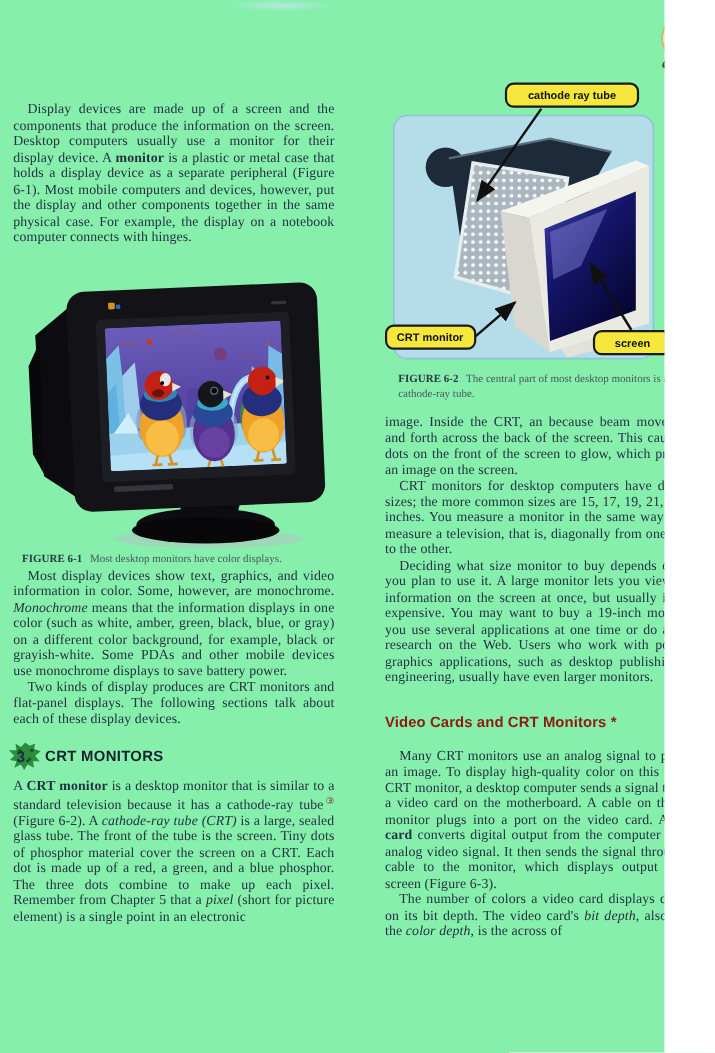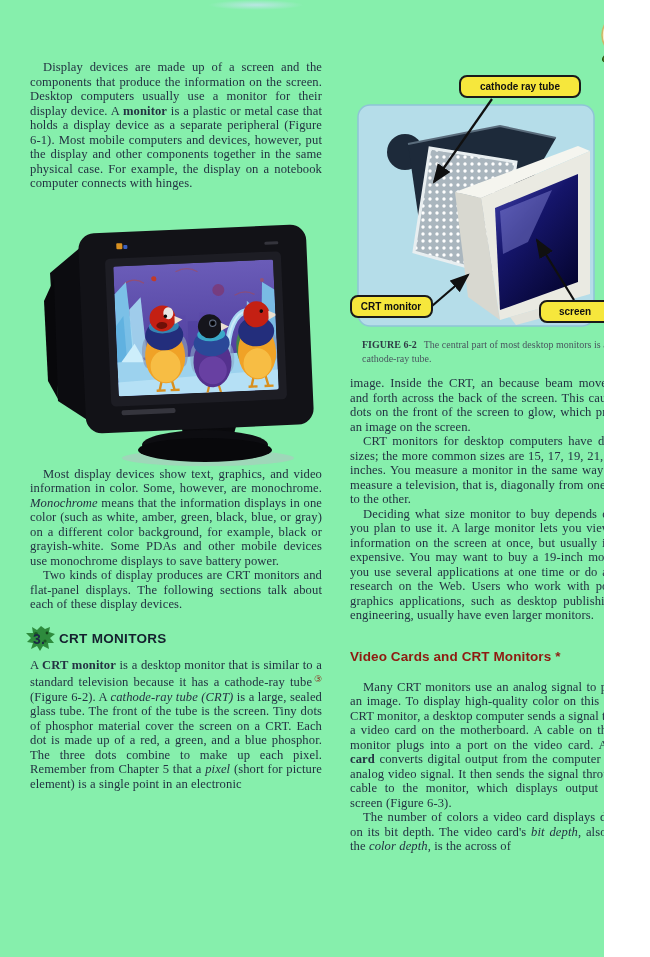--- a/index.html
+++ b/index.html
@@ -4,21 +4,21 @@
 <style>
   html,body{margin:0;padding:0;background:#ffffff;}
   .page{
     position:relative; width:604px; height:957px; background:#86efac;
     overflow:hidden; font-family:"Liberation Serif", serif;
   }
   .smudge{position:absolute; left:208px; top:0; width:96px; height:10px;
     background:radial-gradient(ellipse at center, #c6e4f0 0%, rgba(198,228,240,0) 70%); opacity:.8;}
   .badge{position:absolute; left:597px; top:14px; width:46px; height:52px;}
   .col{position:absolute; top:60px; width:292px;}
-  .col-left{left:30px;}
+  .col-left{left:12px;margin-top:32px;}
   .col-right{left:350px;}
   p.body{
     margin:0; font-size:12.6px; line-height:14.5px; color:#233242;
     text-align:justify; letter-spacing:.1px;
   }
   p.indent{text-indent:13px;}
   .gap-top{margin-top:20px;}
   .sup{color:#8e2a1a; font-size:9px; vertical-align:4px; letter-spacing:0;}
   .caption{
     font-family:Liberation Serif, serif; font-size:10px; line-height:14px;
@@ -158,20 +158,21 @@
           </g>
         </g>
 
         <rect x="90" y="31" width="6" height="6" rx="1" fill="#d89020"></rect>
         <rect x="97" y="33" width="4" height="4" rx="1" fill="#3a60c0"></rect>
         <rect x="238" y="36" width="14" height="3" rx="1.5" fill="#34343c"></rect>
         <rect x="88" y="198" width="54" height="5" rx="2" fill="#35353d"></rect>
       </g>
     </svg>
 
+    <p class="caption"><b>FIGURE 6-1</b><span class="cap-text">Most desktop monitors have color displays.</span></p>
 
     <p class="body indent gap-top"><span>Most display devices show text, graphics, and video information in color. Some, however, are monochrome. </span><span style="font-style: italic;">Monochrome</span><span> means that the information displays in one color (such as white, amber, green, black, blue, or gray) on a different color background, for example, black or grayish-white. Some PDAs and other mobile devices use monochrome displays to save battery power.</span></p>
     <p class="body indent"><span>Two kinds of display produces are CRT monitors and flat-panel displays. The following sections talk about each of these display devices.</span></p>
 
     <h2 class="section">
       <svg width="30" height="27" viewBox="0 0 30 27">
         <polygon points="15,1 19,4 24,2 23,7 29,9 24,13 28,18 22,18 23,24 17,21 14,26 11,21 5,24 7,18 1,17 5,13 0,8 7,8 6,2 11,5" fill="#2e8b3d"></polygon>
         <circle cx="10" cy="9" r="2" fill="#1a5a24"></circle>
         <circle cx="19" cy="16" r="1.6" fill="#1a5a24"></circle>
         <circle cx="21" cy="8" r="1.4" fill="#14481c"></circle>

